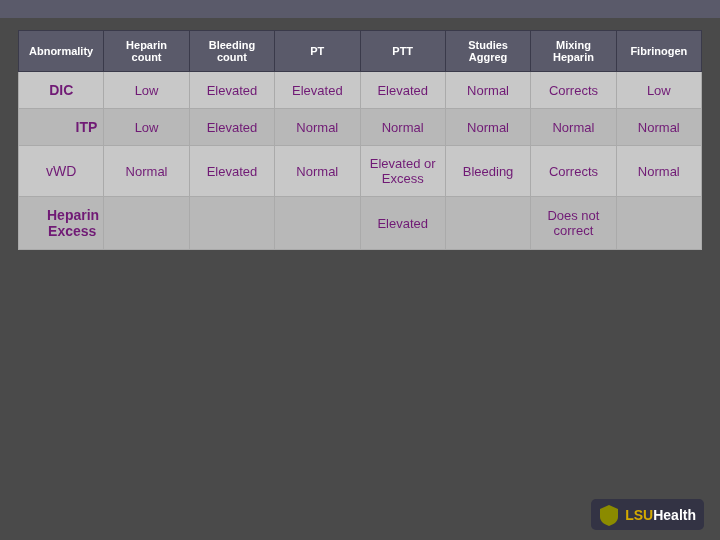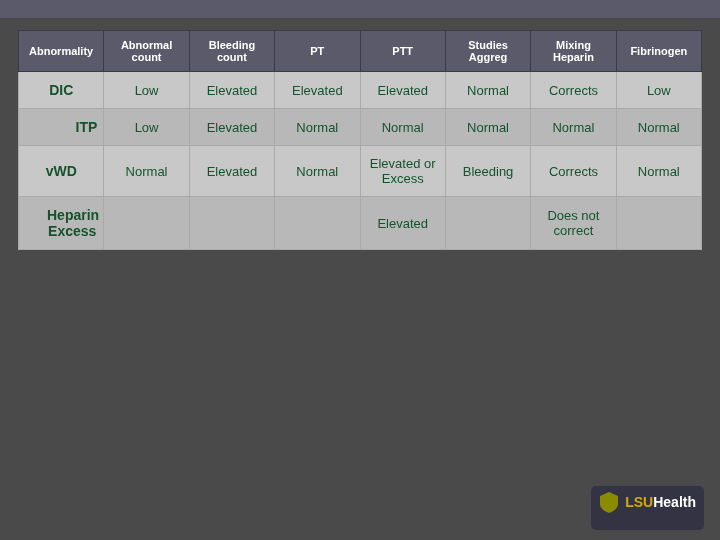--- a/index.html
+++ b/index.html
@@ -51,21 +51,21 @@
 
     tbody tr:nth-child(even) {
       background: #b8b8b8;
     }
 
     tbody tr td {
       border: 1px solid #aaaaaa;
       padding: 10px 6px;
       text-align: center;
       font-size: 13px;
-      color: #14532d;
+      color: #701a75;
       vertical-align: middle;
     }
 
     tbody tr td:first-child {
       font-weight: bold;
       text-align: center;
       font-size: 14px;
     }
 
     .logo-area {
@@ -75,40 +75,40 @@
       display: flex;
       align-items: center;
       gap: 4px;
     }
 
     .lsu-logo {
       display: flex;
       align-items: center;
       background: #333344;
       border-radius: 5px;
-      padding: 4px 8px 16px 6px;
+      padding: 4px 8px 3px 6px;
     }
 
     .lsu-logo svg {
       width: 24px;
       height: 24px;
       margin-right: 4px;
     }
   </style>
 </head>
 <body>
 
 <div class="top-bar"></div>
 
 <div class="main-content">
   <table>
     <thead>
       <tr>
         <th>Abnormality</th>
-        <th>Abnormal count</th>
+        <th>Heparin count</th>
         <th>Bleeding count</th>
         <th>PT</th>
         <th>PTT</th>
         <th>Studies Aggreg</th>
         <th>Mixing Heparin</th>
         <th>Fibrinogen</th>
       </tr>
     </thead>
     <tbody id="table-body">
     <tr>
@@ -125,21 +125,21 @@
           <td style="font-weight: bold; text-align: right;">ITP</td>
           <td>Low</td>
           <td>Elevated</td>
           <td>Normal</td>
           <td>Normal</td>
           <td>Normal</td>
           <td>Normal</td>
           <td>Normal</td>
         </tr>
         <tr>
-          <td style="font-weight: bold;">vWD</td>
+          <td style="font-weight: normal;">vWD</td>
           <td>Normal</td>
           <td>Elevated</td>
           <td>Normal</td>
           <td>Elevated or Excess</td>
           <td>Bleeding</td>
           <td>Corrects</td>
           <td>Normal</td>
         </tr>
         <tr>
           <td style="font-weight: bold; padding-left: 28px;">Heparin Excess</td>

